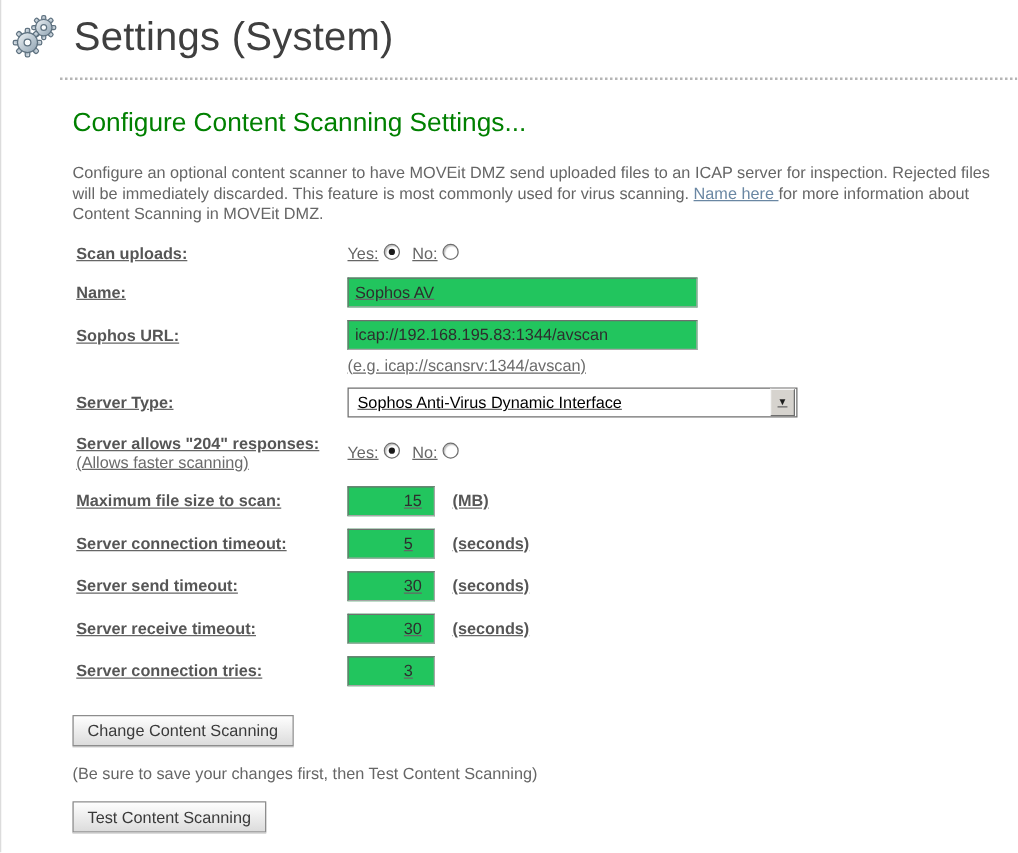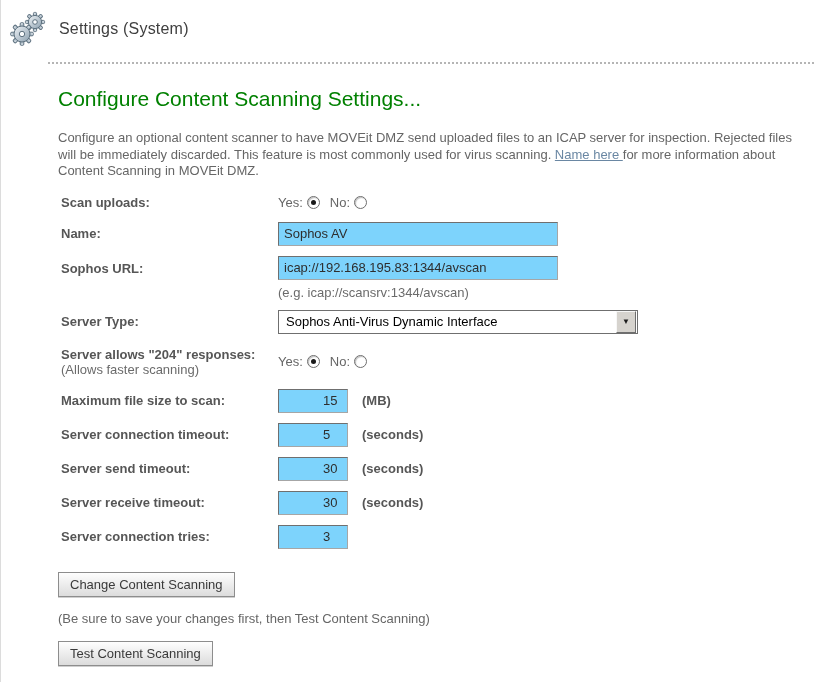--- a/index.html
+++ b/index.html
@@ -5,50 +5,50 @@
   html,body{margin:0;padding:0;background:#fff;}
   .page{
     width:814px;height:682px;box-sizing:border-box;
     background:#fff;border-left:1px solid #dcdcdc;
     font-family:"Liberation Sans",sans-serif;color:#666;
     overflow:hidden;
   }
   
   .header{display:flex;align-items:center;padding:10px 0 0 8px;}
   .gears{width:38px;height:38px;flex:none;}
-  .page-title{font-size:16px;color:#3f3f3f;margin-left:12px;letter-spacing:0.2px;}
+  .page-title{font-size:32px;color:#3f3f3f;margin-left:12px;letter-spacing:0.2px;}
   .rule{border:none;border-top:2px dotted #b5b5b5;margin:14px 0 0 47px;height:0;}
   
   .section-heading{font-size:21px;color:#008000;margin:23px 0 0 57px;font-weight:normal;}
   
   .intro{margin:19px 0 0 57px;width:748px;font-size:13px;line-height:16.5px;color:#666;}
   .intro a{color:#6a87a3;text-decoration:underline;cursor:pointer;}
   
-  .form{margin:15px 16px 0 60px;font-size:13px;}
+  .form{margin:15px 16px 0 60px;font-size:13px;text-decoration:underline;}
   .row{display:flex;align-items:center;margin-bottom:10px;}
   .row-label{width:217px;flex:none;font-weight:bold;color:#565656;line-height:15px;}
   .row-label .sub{display:block;font-weight:normal;color:#6b6b6b;}
-  .radio-group{display:flex;align-items:center;color:#666;}
+  .radio-group{display:flex;color:#666;}
   .radio-group .rg-label{margin-right:4px;}
   .radio-group .gap{width:10px;}
   input[type="radio"]{
     -webkit-appearance:none;appearance:none;
     width:13px;height:13px;border-radius:50%;
     border:1px solid #6e6e6e;background:#fff;
     box-shadow:inset 1px 1px 1px rgba(0,0,0,0.25);
     margin:0;position:relative;cursor:pointer;
   }
   input[type="radio"]:checked::after{
     content:"";position:absolute;left:3px;top:3px;width:5px;height:5px;
     border-radius:50%;background:#1a1a1a;
   }
   .text-input{
     box-sizing:border-box;height:24px;width:280px;
     border:1px solid #6f6f6f;border-right-color:#a6a6a6;border-bottom-color:#a6a6a6;
-    padding:3px 5px;background:#7dd3fc;color:#2e2e2e;
+    padding:3px 5px;background:#22c55e;color:#2e2e2e;
     font:13px "Liberation Sans",sans-serif;
   }
   .text-input.small{width:70px;padding-left:44px;}
   .hint{margin-top:5px;color:#6b6b6b;}
   .unit{font-weight:bold;color:#565656;margin-left:14px;}
   
   .select{
     box-sizing:border-box;width:360px;height:24px;background:#fff;
     border:1px solid #6f6f6f;display:flex;align-items:center;cursor:pointer;
   }

